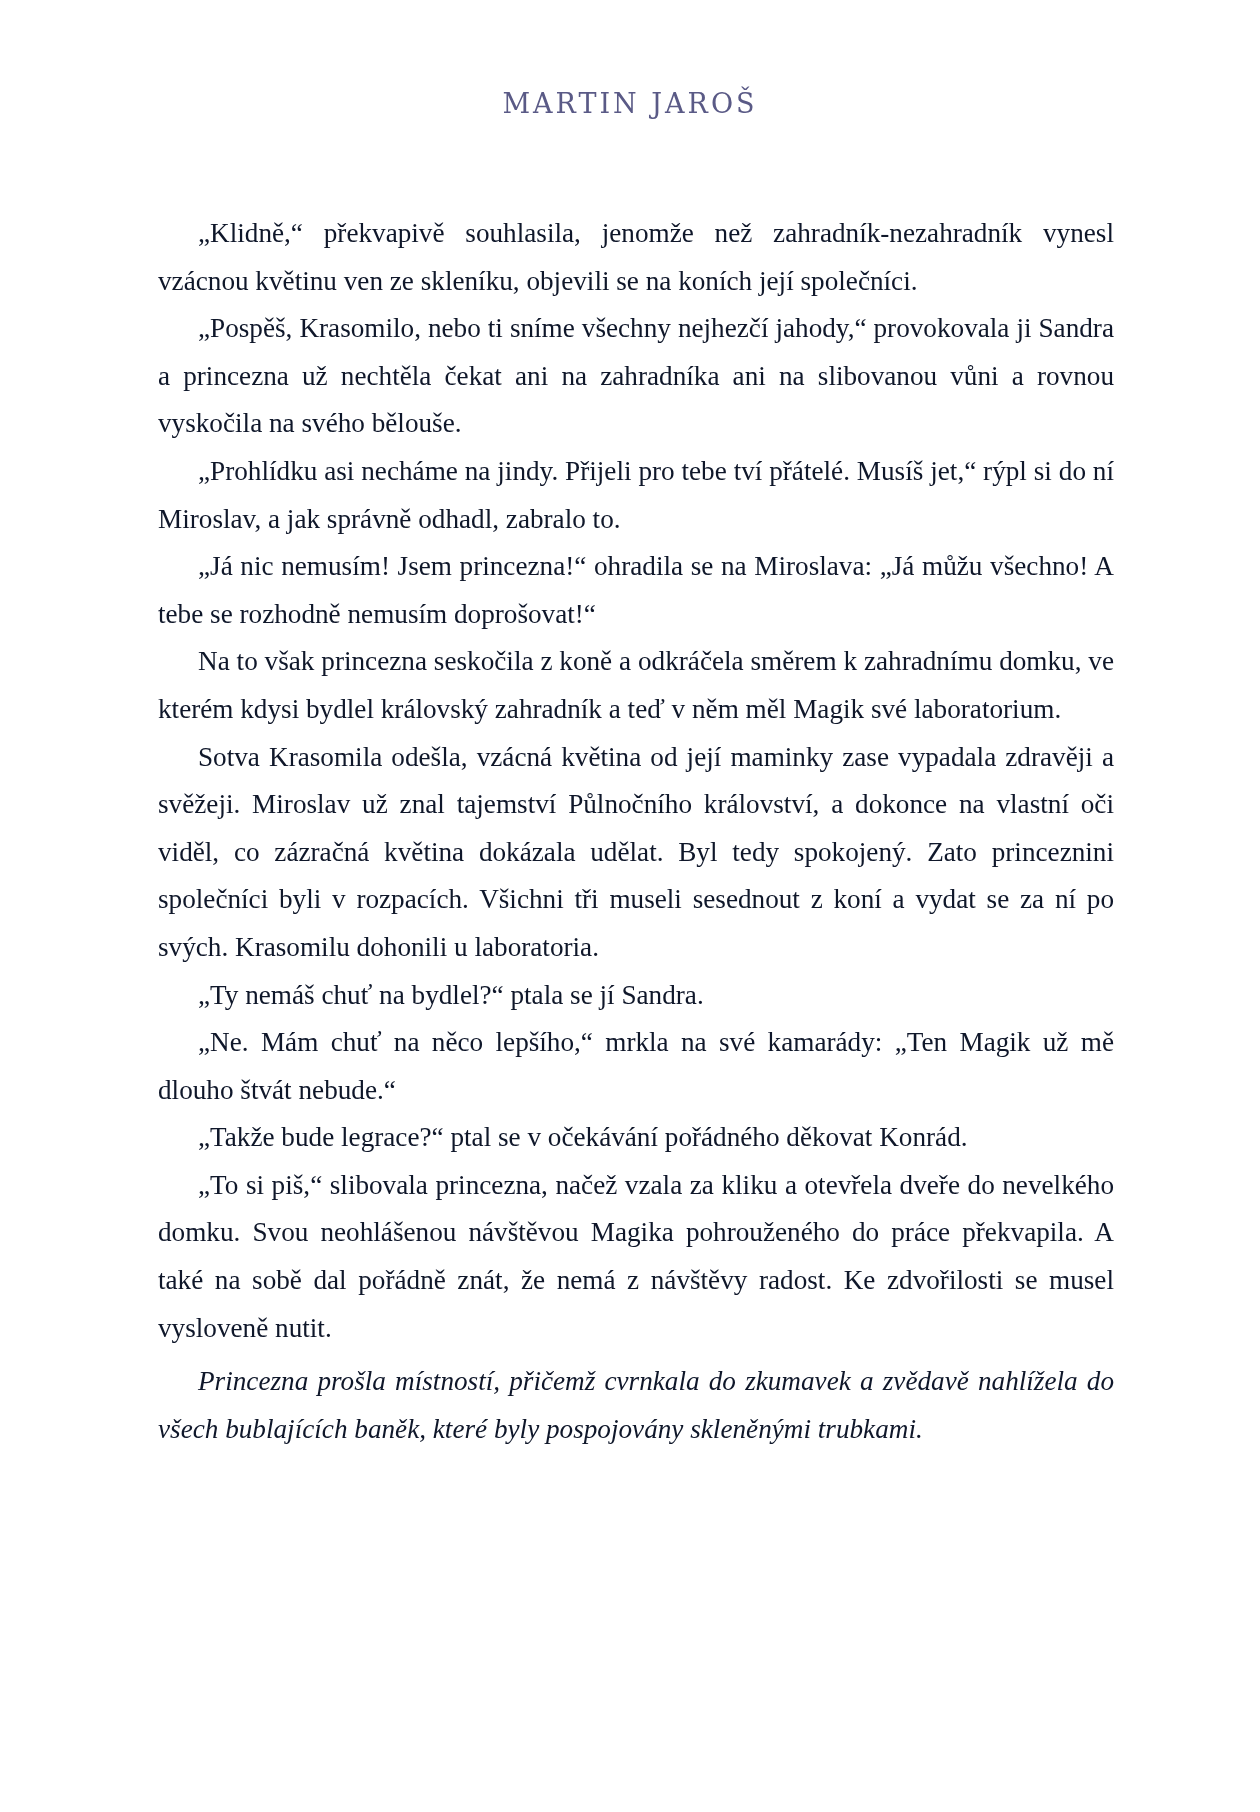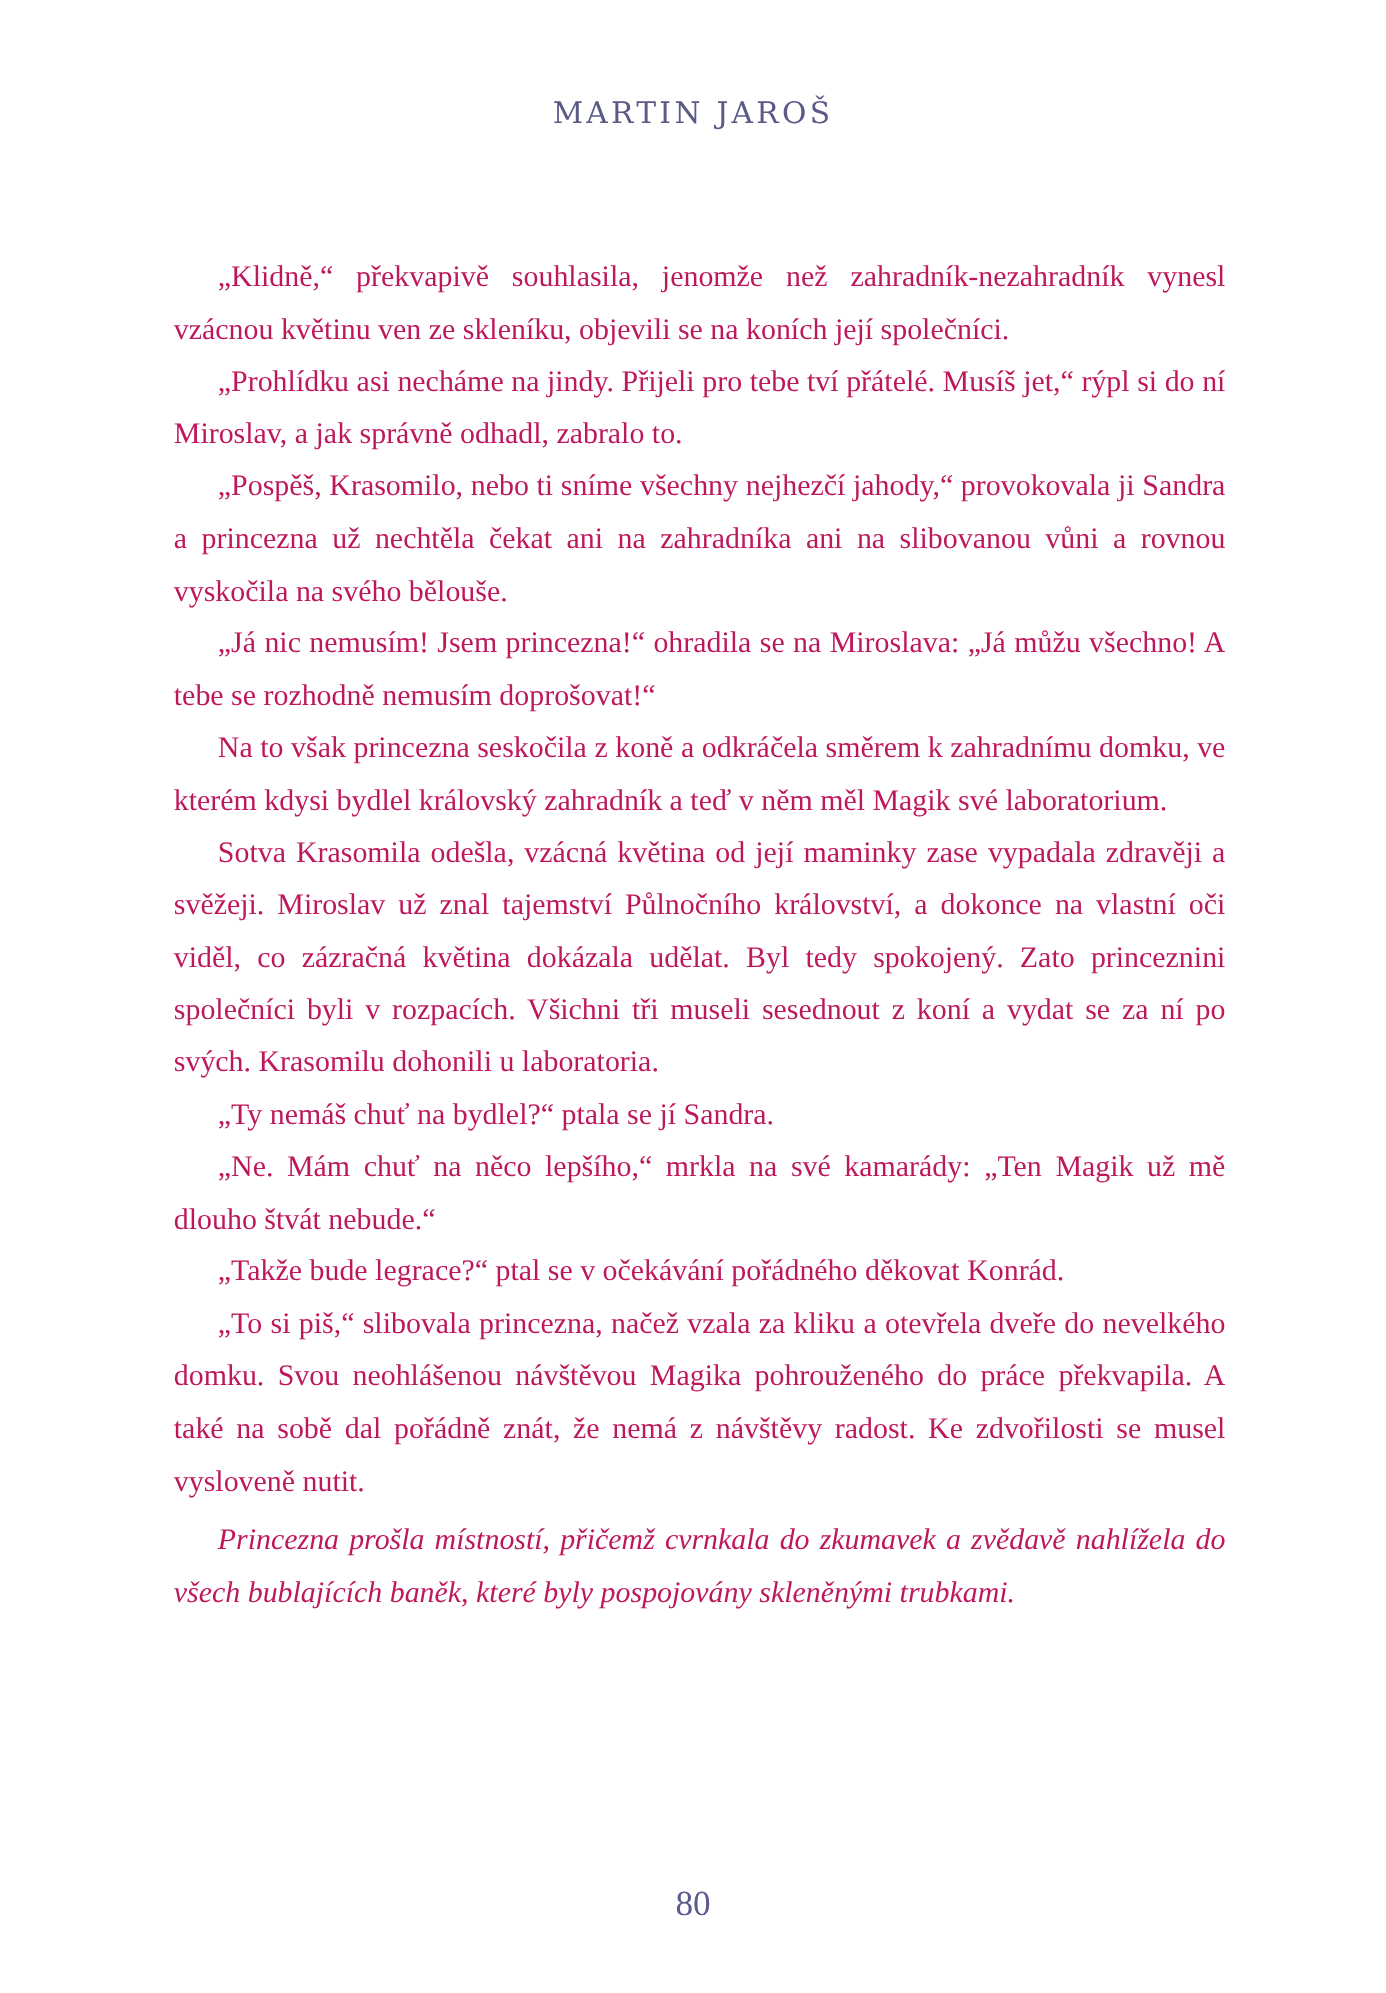--- a/index.html
+++ b/index.html
@@ -29,26 +29,26 @@
       text-align: center;
       font-family: "DejaVu Serif", "Liberation Serif", serif;
       font-size: 27px;
       letter-spacing: 3px;
       color: #5a5a86;
       font-weight: normal;
     }
     .body-text {
       position: absolute;
       left: 158px;
-      top: 228px;
+      top: 210px;
       width: 956px;
       font-family: "Liberation Serif", "DejaVu Serif", serif;
       font-size: 27.2px;
       line-height: 47.6px;
-      color: #be185d;
+      color: #0f172a;
       text-align: justify;
       hyphens: manual;
     }
     .body-text p {
       margin: 0;
       text-indent: 40px;
     }
     .body-text p.noindent-gap { margin-top: 6px; font-style: italic; }
     .folio {
       position: absolute;
@@ -62,26 +62,25 @@
     }
   </style>
 </head>
 <body>
 
 <div class="page">
   <div class="running-head">MARTIN JAROŠ</div>
 
   <div class="body-text">
     <p>„Klidně,“ překvapivě souhlasila, jenomže než zahradník-nezahradník vynesl vzácnou květinu ven ze skleníku, objevili se na koních její společníci.</p>
+    <p>„Pospěš, Krasomilo, nebo ti sníme všechny nejhezčí jahody,“ provokovala ji Sandra a princezna už nechtěla čekat ani na zahradníka ani na slibovanou vůni a rovnou vyskočila na svého bělouše.</p>
     <p>„Prohlídku asi necháme na jindy. Přijeli pro tebe tví přátelé. Musíš jet,“ rýpl si do ní Miroslav, a jak správně odhadl, zabralo to.</p>
-    <p>„Pospěš, Krasomilo, nebo ti sníme všechny nejhezčí jahody,“ provokovala ji Sandra a princezna už nechtěla čekat ani na zahradníka ani na slibovanou vůni a rovnou vyskočila na svého bělouše.</p>
     <p>„Já nic nemusím! Jsem princezna!“ ohradila se na Miroslava: „Já můžu všechno! A tebe se rozhodně nemusím doprošovat!“</p>
     <p>Na to však princezna seskočila z koně a odkráčela směrem k zahradnímu domku, ve kterém kdysi bydlel královský zahradník a teď v něm měl Magik své laboratorium.</p>
     <p>Sotva Krasomila odešla, vzácná květina od její maminky zase vypadala zdravěji a svěžeji. Miroslav už znal tajemství Půlnočního království, a dokonce na vlastní oči viděl, co zázračná květina dokázala udělat. Byl tedy spokojený. Zato princeznini společníci byli v rozpacích. Všichni tři museli sesednout z koní a vydat se za ní po svých. Krasomilu dohonili u laboratoria.</p>
     <p>„Ty nemáš chuť na bydlel?“ ptala se jí Sandra.</p>
     <p>„Ne. Mám chuť na něco lepšího,“ mrkla na své kamarády: „Ten Magik už mě dlouho štvát nebude.“</p>
     <p>„Takže bude legrace?“ ptal se v očekávání pořádného děkovat Konrád.</p>
     <p>„To si piš,“ slibovala princezna, načež vzala za kliku a otevřela dveře do nevelkého domku. Svou neohlášenou návštěvou Magika pohrouženého do práce překvapila. A také na sobě dal pořádně znát, že nemá z návštěvy radost. Ke zdvořilosti se musel vysloveně nutit.</p>
     <p class="noindent-gap">Princezna prošla místností, přičemž cvrnkala do zkumavek a zvědavě nahlížela do všech bublajících baněk, které byly pospojovány skleněnými trubkami.</p>
   </div>
 
-  <div class="folio">80</div>
 </div>
 
 </body></html>

